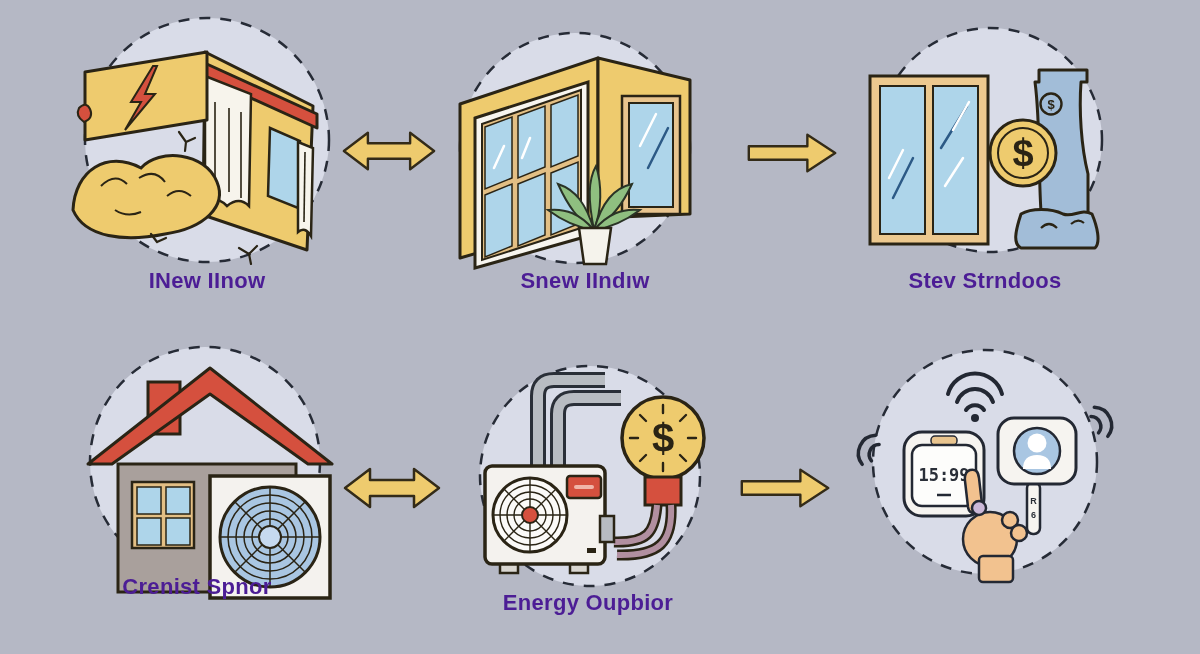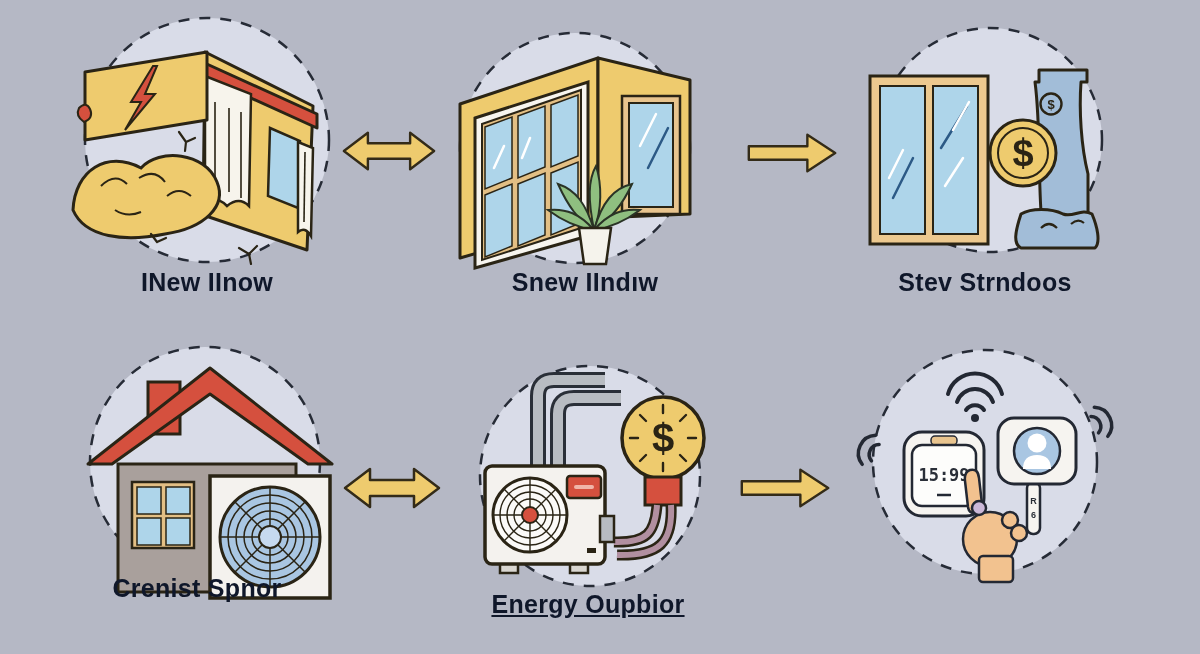--- a/index.html
+++ b/index.html
@@ -9,24 +9,24 @@
     background:#b5b8c5;
     overflow:hidden;
     font-family:"Liberation Sans", sans-serif;
   }
   .panel{position:absolute;}
   .panel svg{display:block;}
   .label{
     position:absolute;
     width:300px;
     text-align:center;
-    font-size:25px;
+    font-size:22px;
     font-weight:800;
     letter-spacing:.3px;
-    color:#0f172a;
+    color:#4c1d95;
   }
   .arrow{position:absolute;}
   
 </style>
 </head>
 <body>
 
 <div class="canvas">
 
   <div class="panel" style="left:55px;top:10px;">
@@ -259,15 +259,15 @@
   <div class="arrow" style="left:734px;top:464px;">
     <svg width="102" height="48" viewBox="0 0 100 50">
       <polygon points="5,18 66,18 66,6 95,25 66,44 66,32 5,32" fill="#eecb6e" stroke="#332b18" stroke-width="2.5" stroke-linejoin="round"></polygon>
     </svg>
   </div>
 
   <div class="label" style="left:57px;top:268px;">INew IInow</div>
   <div class="label" style="left:835px;top:268px;">Stev Strndoos</div>
   <div class="label" style="left:435px;top:268px;">Snew IIndıw</div>
   <div class="label" style="left:47px;top:574px;">Crenist Spnor</div>
-  <div class="label" style="left:438px;top:590px;text-decoration:underline;">Energy Oupbior</div>
+  <div class="label" style="left:438px;top:590px;">Energy Oupbior</div>
 
 </div>
 
 </body></html>

